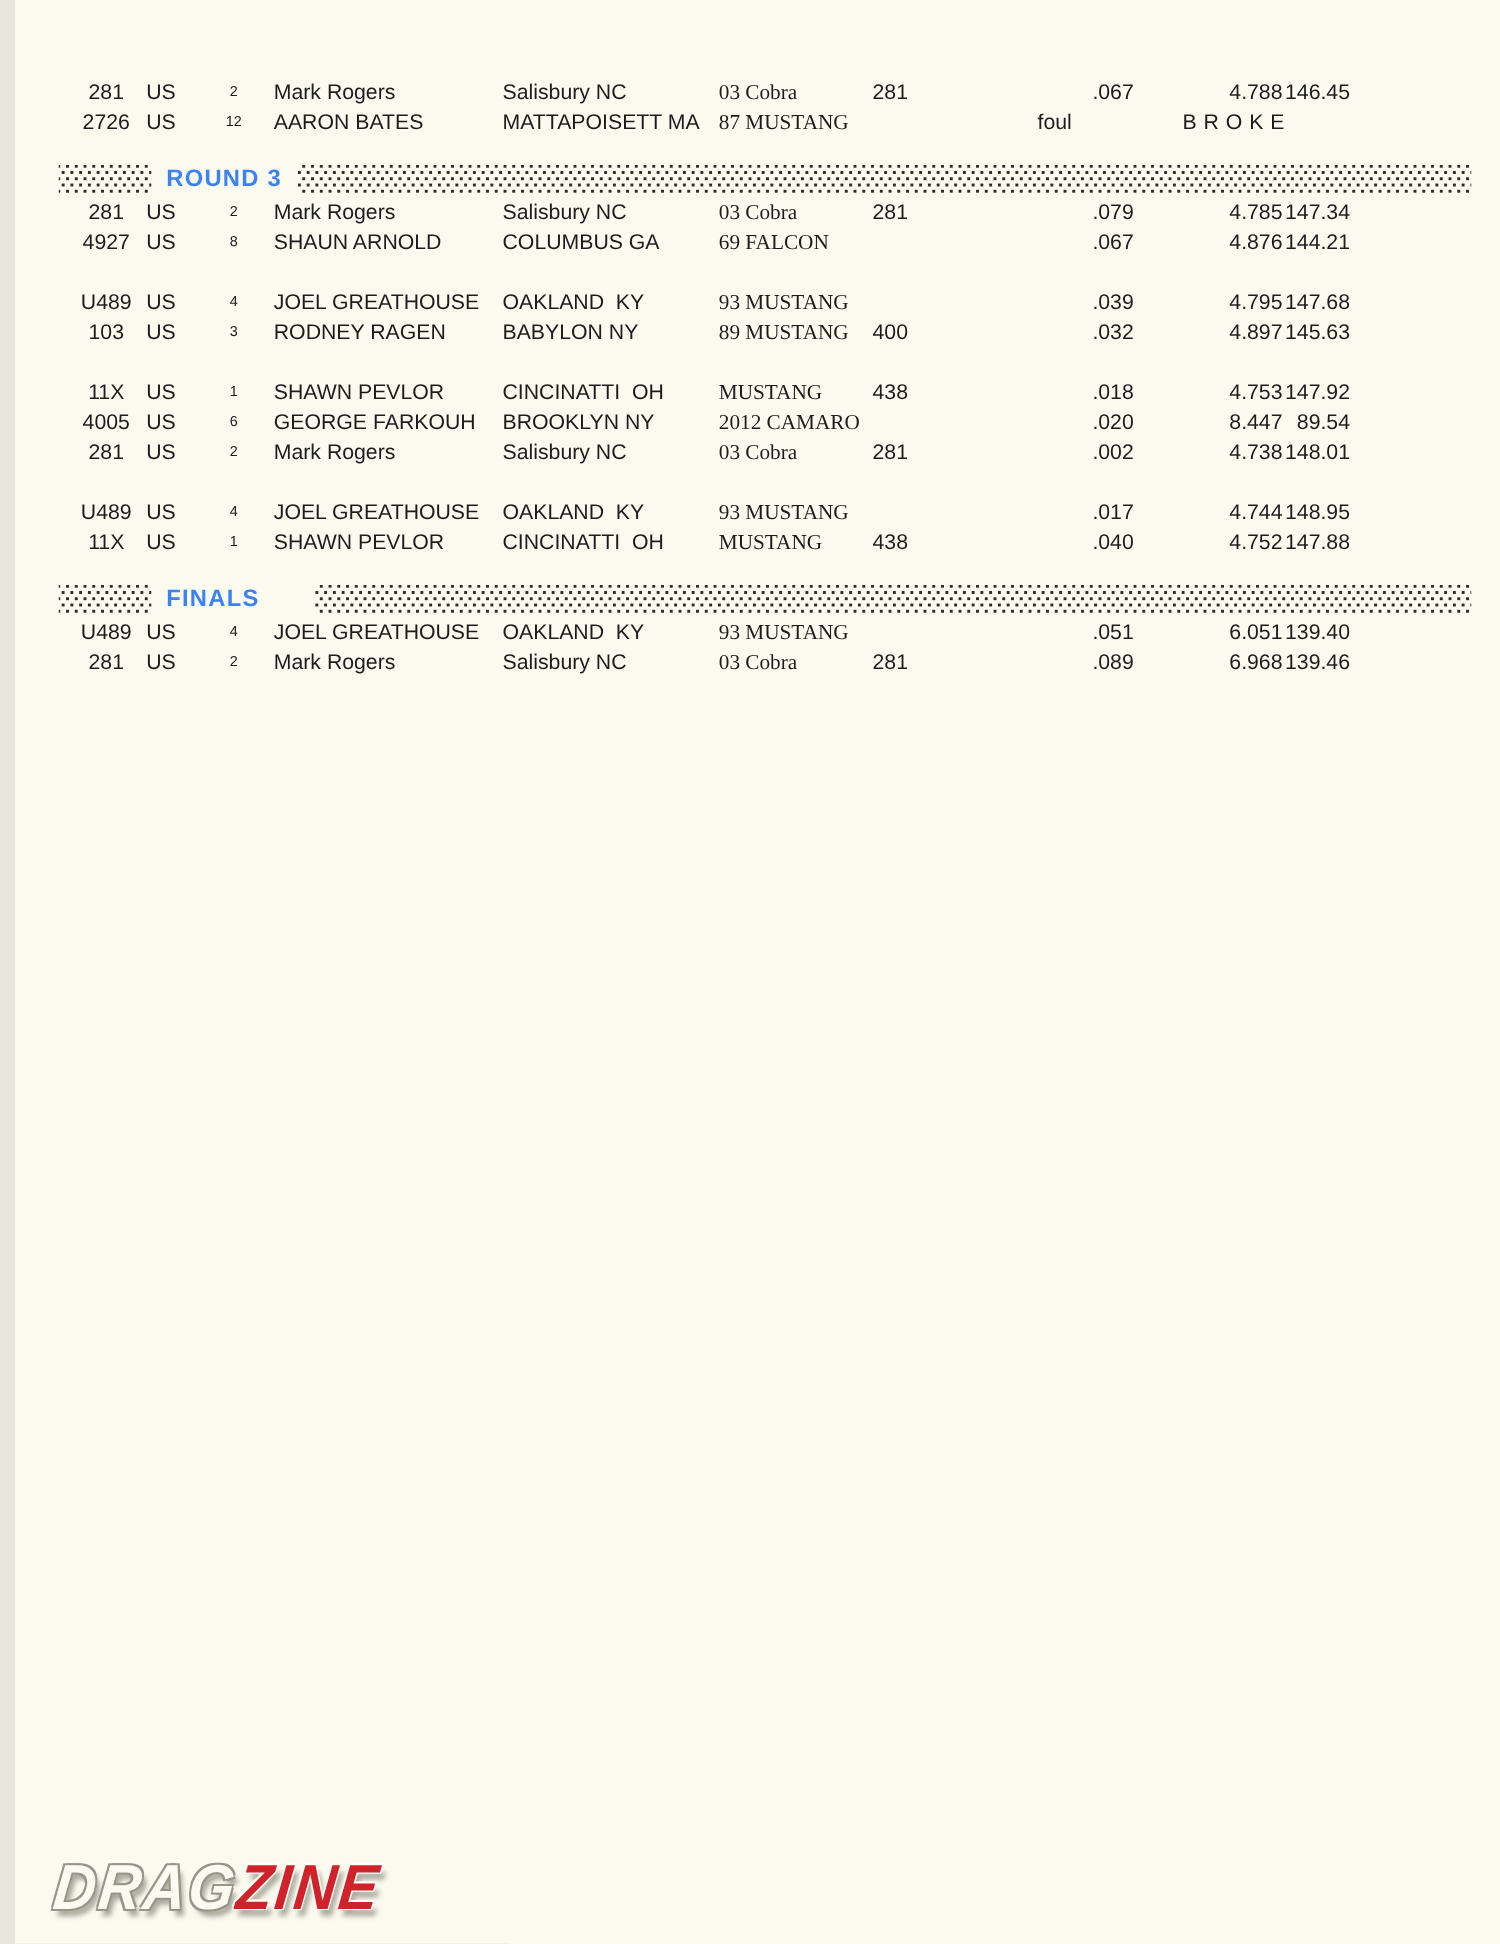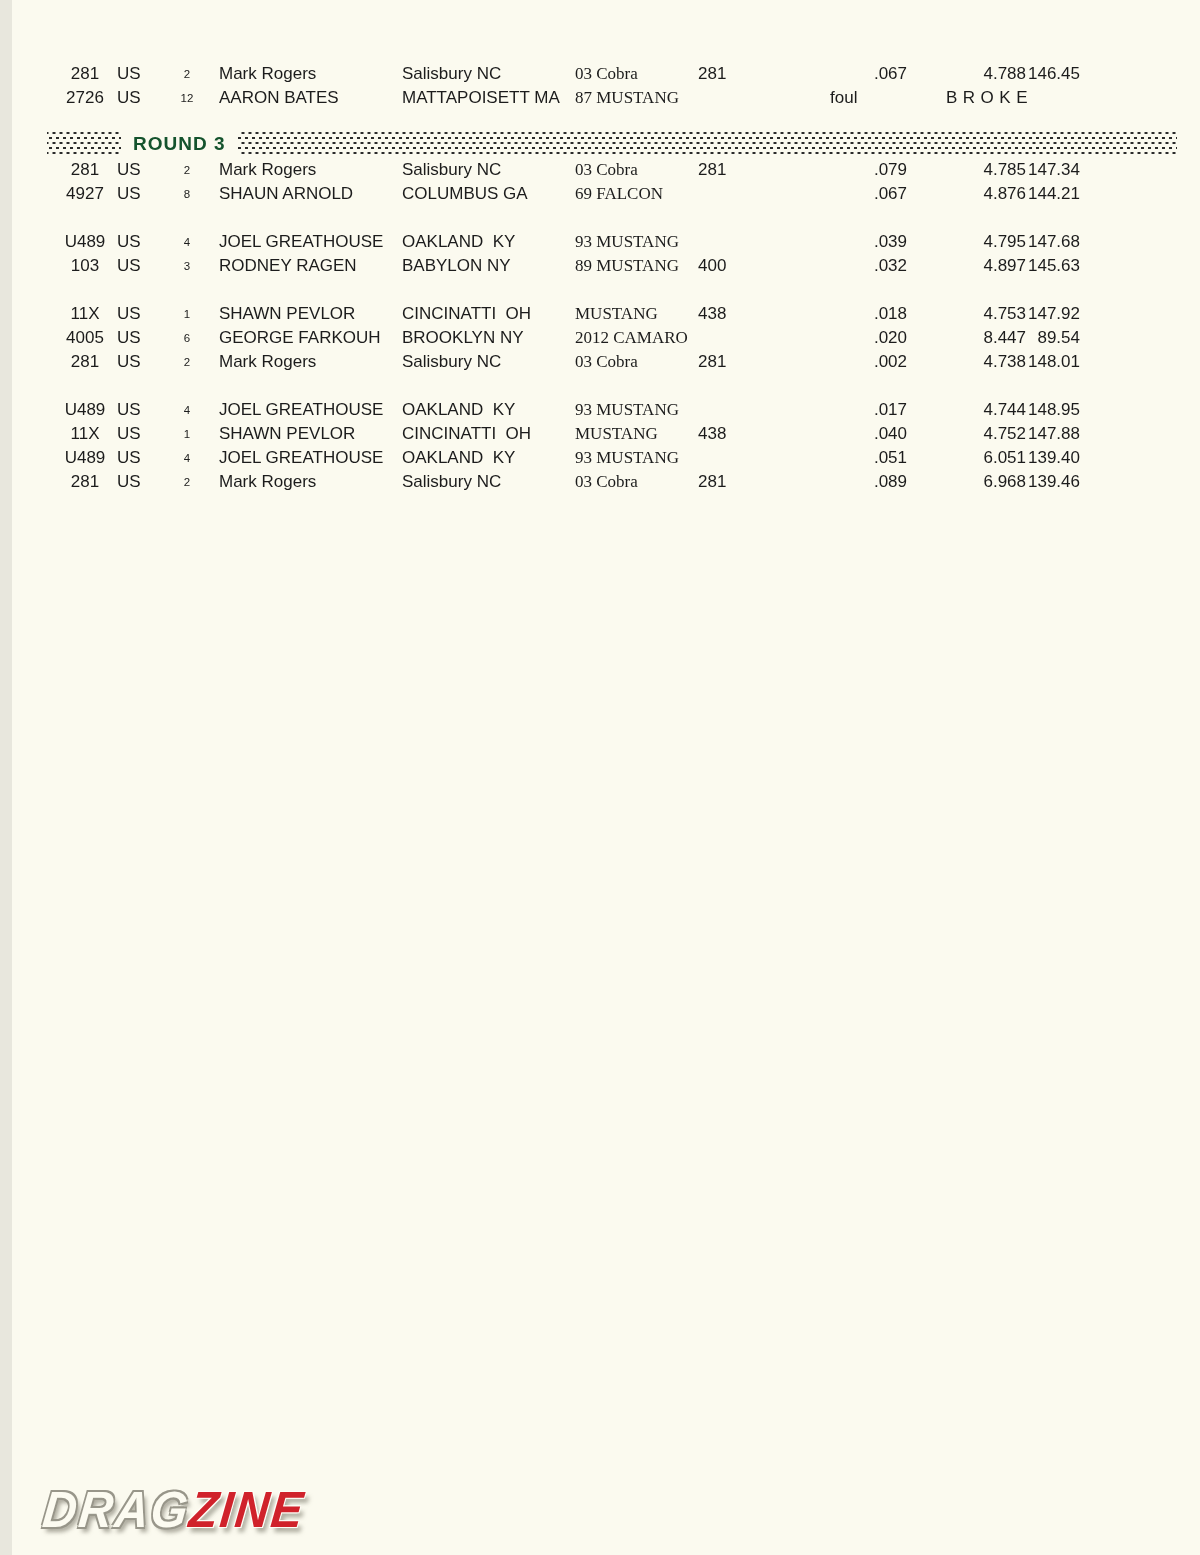--- a/index.html
+++ b/index.html
@@ -28,21 +28,21 @@
   }
   .band-label{
     display:inline-block;
     margin-left:74px;
     padding:0 12px;
     background:#fbfaef;
     font-size:19px;
     font-weight:bold;
     letter-spacing:1px;
     line-height:23px;
-    color:#14532d;
+    color:#3b82f6;
   }
   .band-label-gap{padding-right:44px;}
   
   .row,.subrow{position:relative;height:24px;font-size:17px;line-height:24px;}
   .c{position:absolute;top:0;white-space:pre;}
   .c.num   {left:38px;  width:70px; text-align:center;}
   .c.us    {left:105px;}
   .c.rank  {left:158px; width:34px; text-align:center; font-size:11.5px;}
   .c.name  {left:207px;}
   .c.city  {left:390px;}
@@ -240,20 +240,21 @@
     <span class="c car">MUSTANG</span>
     <span class="c dial">438</span>
     <span class="c rt">.040</span>
 
     <span class="c et">4.752</span>
     <span class="c speed">147.88</span>
 
   </div>
       </div>
       <div class="section">
+        <div class="band"><span class="band-label band-label-gap">FINALS</span></div>
         <div class="row">
     <span class="c num">U489</span>
     <span class="c us">US</span>
     <span class="c rank">4</span>
     <span class="c name">JOEL GREATHOUSE</span>
     <span class="c city">OAKLAND  KY</span>
     <span class="c car">93 MUSTANG</span>
 
     <span class="c rt">.051</span>
 

